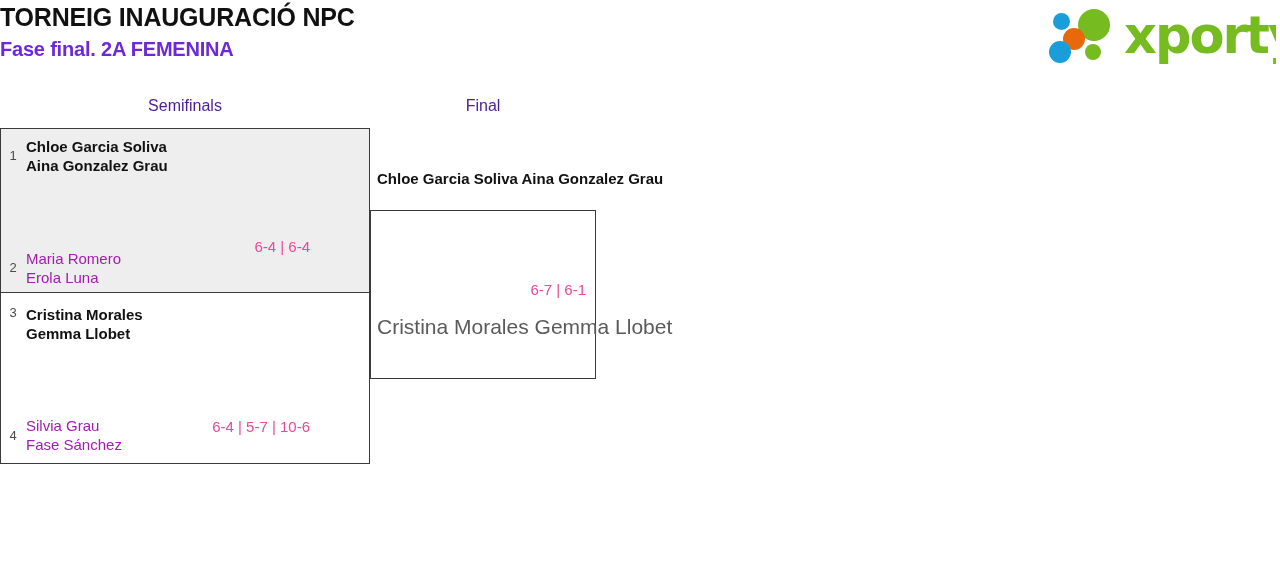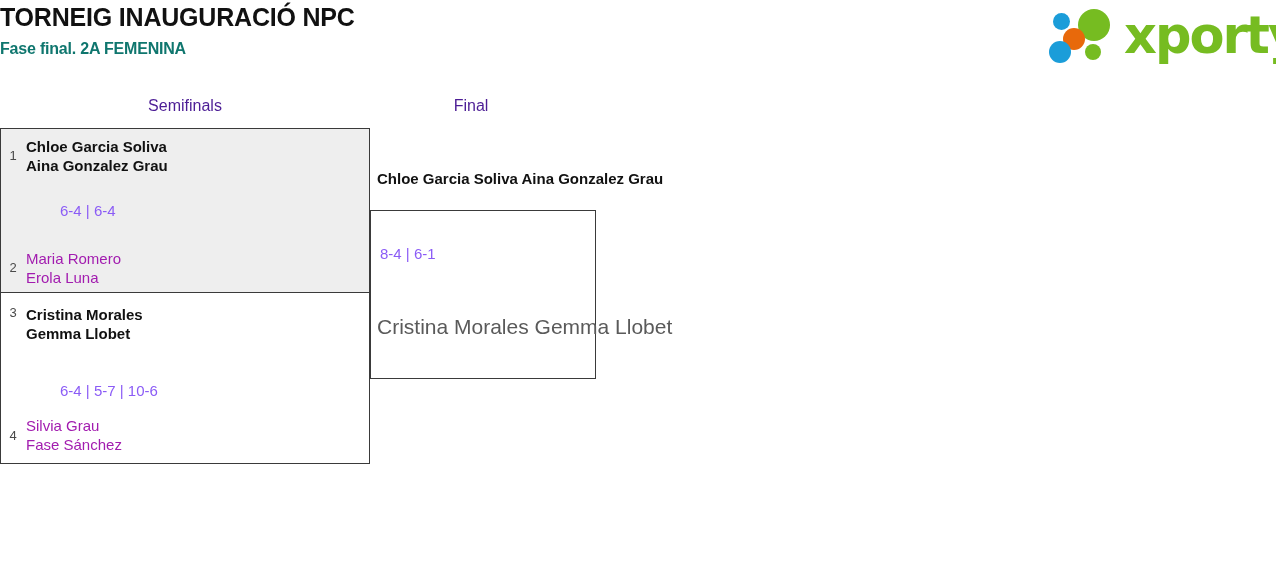--- a/index.html
+++ b/index.html
@@ -32,25 +32,25 @@
     font-weight: bold;
     line-height: 30px;
     letter-spacing: -0.2px;
     color: #111111;
     white-space: nowrap;
   }
   #tournament-subtitle {
     position: absolute;
     left: 0;
     top: 34px;
-    font-size: 16px;
+    font-size: 20px;
     font-weight: bold;
     line-height: 30px;
     letter-spacing: -0.2px;
-    color: #0f766e;
+    color: #6d28d9;
     white-space: nowrap;
   }
 
   
   #brand-logo {
     position: absolute;
     left: 1048px;
     top: 4px;
     width: 228px;
     height: 64px;
@@ -92,21 +92,21 @@
     color: #4c1d95;
     text-align: center;
     white-space: nowrap;
   }
   #round-header-semifinals {
     left: 0px;
     top: 97px;
     width: 370px;
   }
   #round-header-final {
-    left: 358px;
+    left: 370px;
     top: 97px;
     width: 226px;
   }
 
   
   .match {
     position: absolute;
     box-sizing: border-box;
     border: 1px solid #3a3a3a;
   }
@@ -155,23 +155,24 @@
     color: #a21caf;
     font-weight: normal;
   }
   .team .line {
     display: block;
   }
 
   .score {
     position: absolute;
     font-size: 15px;
-    color: #8b5cf6;
-    text-align: left;
-    white-space: nowrap;
+    color: #ec4899;
+    text-align: right;
+    white-space: nowrap;
+    margin-top: 36px;
   }
 
   
   #sf1-seed-top     { top: 148px; }
   #sf1-team-top     { top: 137px; }
   #sf1-score        { left: 60px; top: 202px; width: 250px; }
   #sf1-seed-bottom  { top: 260px; }
   #sf1-team-bottom  { top: 249px; }
 
   
@@ -267,20 +268,20 @@
     <span class="line">Fase Sánchez</span>
   </div>
 
   <div id="match-final" class="match"></div>
 
   <div id="final-team-top">
     <span class="line">Chloe Garcia Soliva</span>
     <span class="line">Aina Gonzalez Grau</span>
   </div>
 
-  <div id="final-score" class="score">8-4 | 6-1</div>
+  <div id="final-score" class="score">6-7 | 6-1</div>
 
   <div id="final-team-bottom">
     <span class="line">Cristina Morales</span>
     <span class="line">Gemma Llobet</span>
   </div>
 
 </div>
 
 </body></html>

